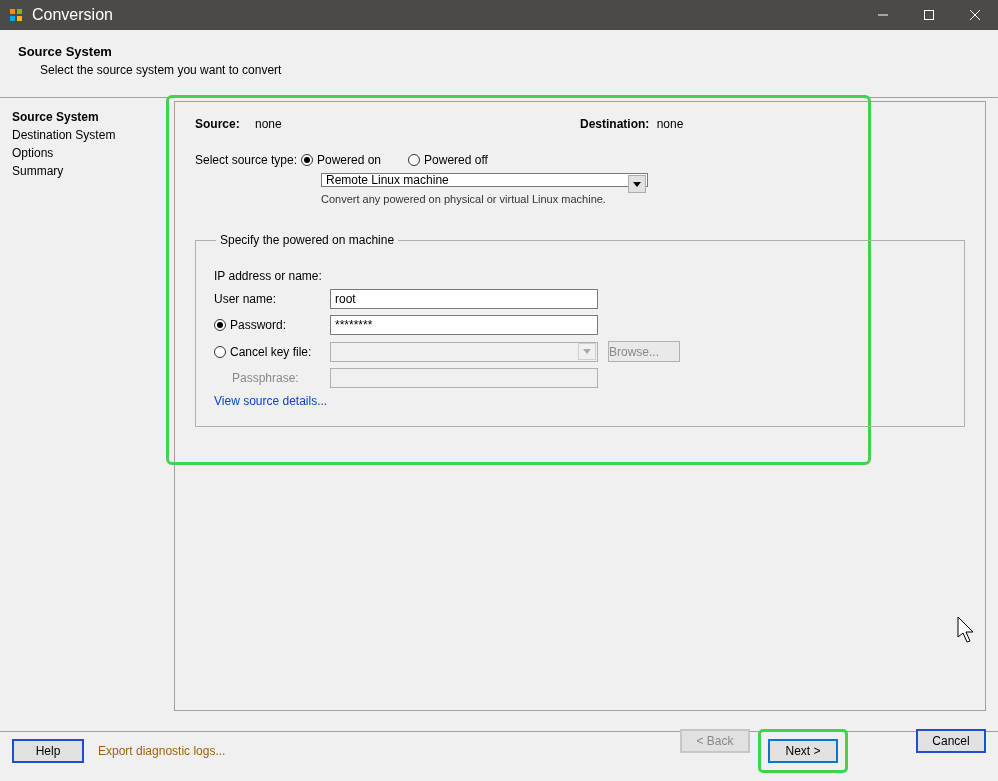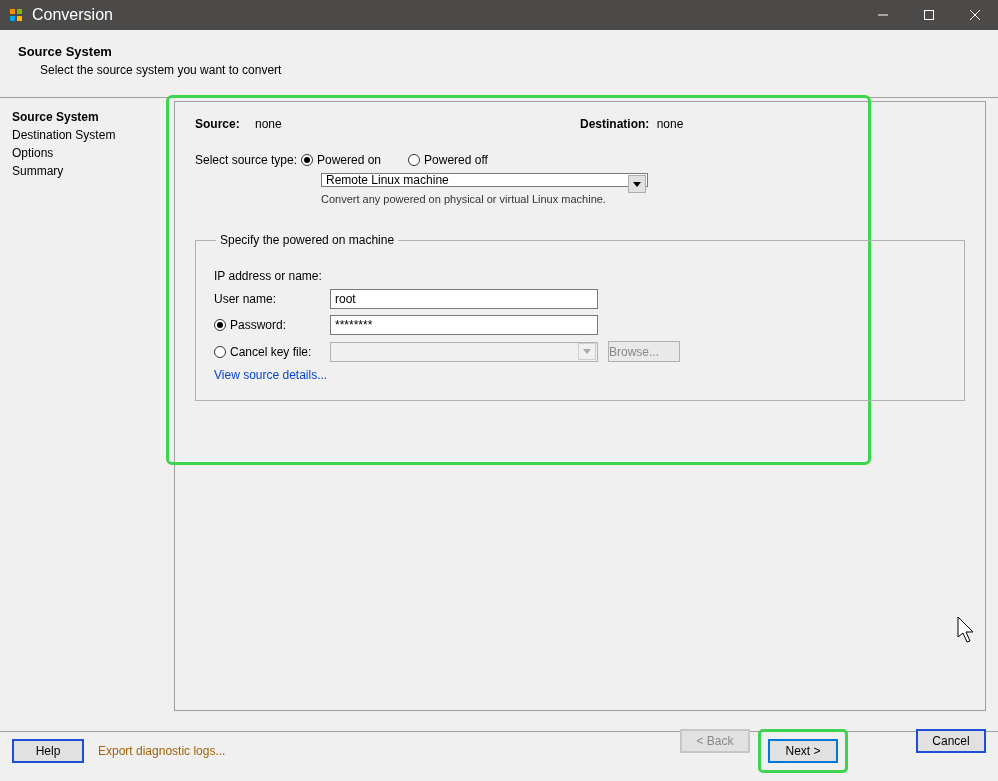--- a/index.html
+++ b/index.html
@@ -196,20 +196,26 @@
               <svg width="8" height="5">
                   <polygon points="0,0 8,0 4,5" fill="#aaa"></polygon>
                 </svg>
             </span>
           </div>
           <div class="browse-btn">
             <span>Browse...</span>
           </div>
         </div>
 
+        <div class="frow">
+          <span class="flab passphrase-lab">Passphrase:</span>
+          <div class="finput disabled">
+            <span></span>
+          </div>
+        </div>
 
         <span class="link">View source details...</span>
       </fieldset>
     </div>
   </div>
 </div>
 
 <div class="hr"></div>
 <div class="footer">
   <div class="btn help-btn">

